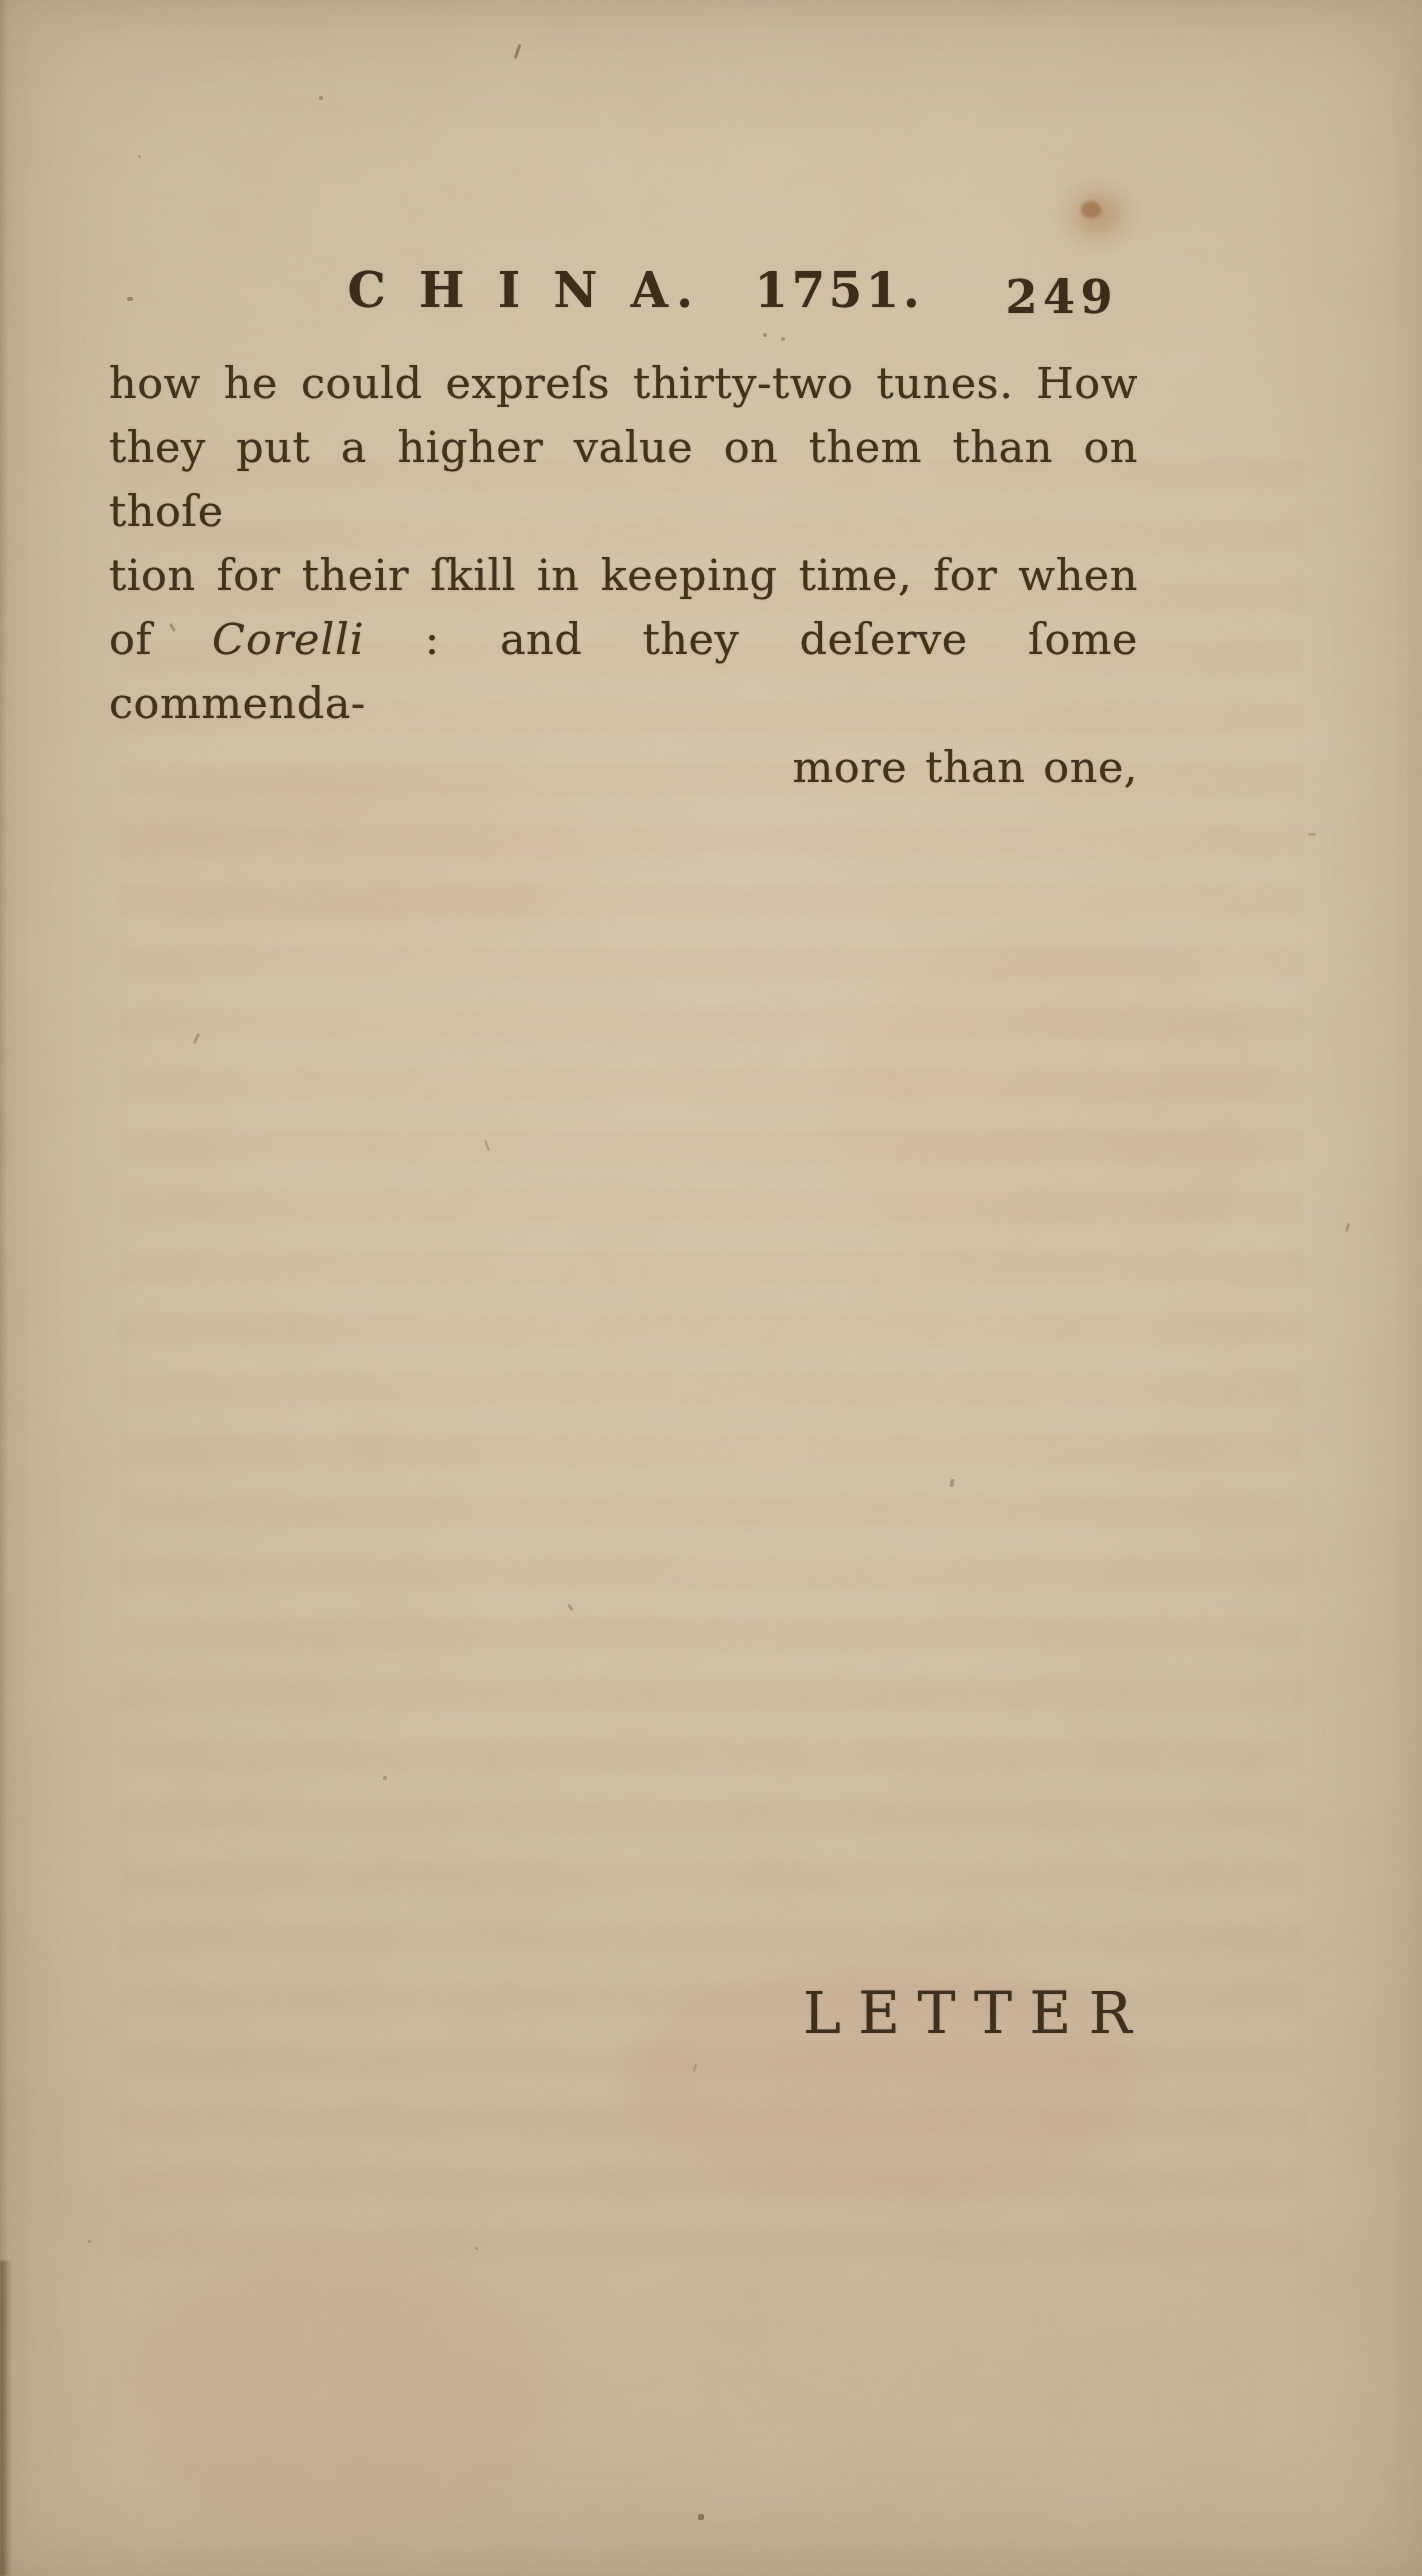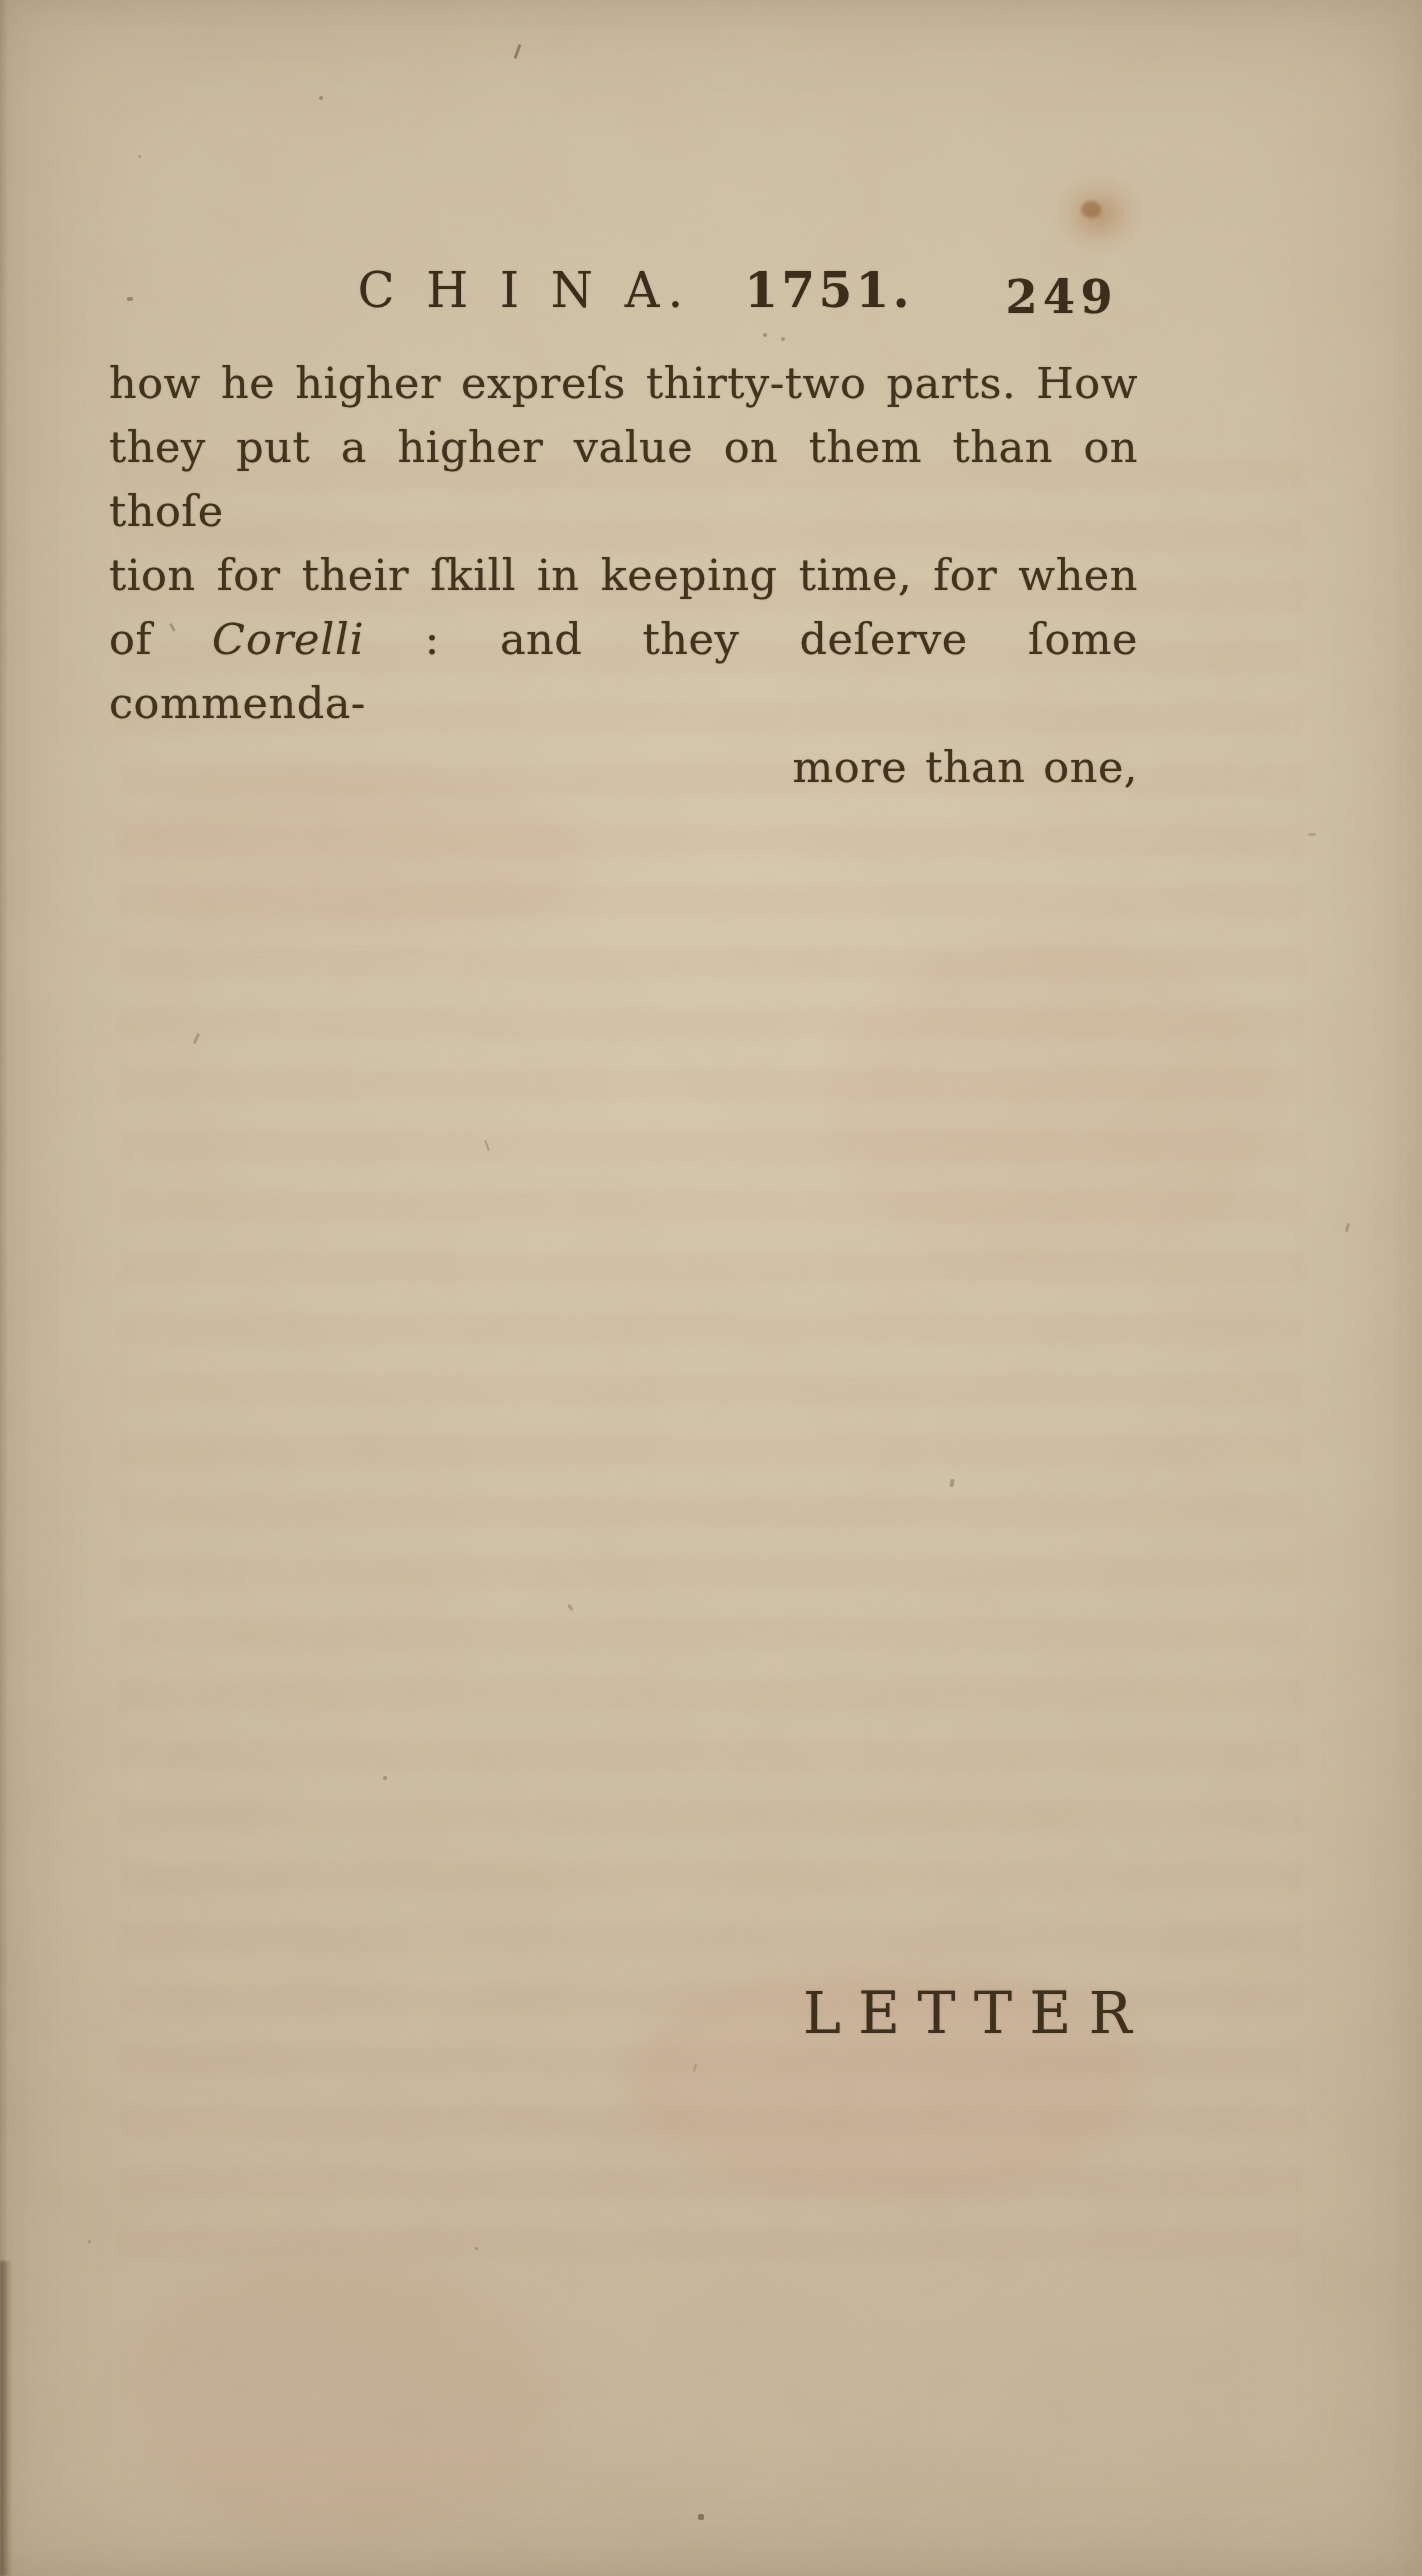--- a/index.html
+++ b/index.html
@@ -59,21 +59,21 @@
   }
 
   .grain { position: absolute; left: 0; top: 0; mix-blend-mode: multiply; pointer-events: none; }
 
   
   .running-head {
     position: absolute; left: 109px; top: 263px; width: 1029px; height: 59px;
     font-size: 48px; line-height: 55px;
   }
   .head-center { display: block; text-align: center; }
-  .head-title  { font-weight: 400; letter-spacing: 8.3px; color: #3c2e1b;
+  .head-title  { font-weight: 700; letter-spacing: 8.3px; color: #3c2e1b;
                  text-shadow: 0 0 1.2px rgba(58,44,26,0.55); margin-left: 24px; }
   .head-year   { font-weight: 700; letter-spacing: 3.7px; margin-left: 38px; color: #3c2e1b;
                  text-shadow: 0 0 1.2px rgba(58,44,26,0.55); }
   .page-number {
     position: absolute; right: 20px; top: 7.4px;
     font-size: 46px; letter-spacing: 5.5px; color: #3c2e1b;
     text-shadow: 0 0 1.2px rgba(58,44,26,0.55);
     font-weight: bold;
   }
 
@@ -130,21 +130,21 @@
 
   <div class="running-head">
     <span class="head-center">
       <span class="head-title">C H I N A.</span>
       <span class="head-year">1751.</span>
     </span>
     <span class="page-number">249</span>
   </div>
 
   <div class="textblock">
-    <p class="line just">how he higher expreſs thirty-two parts. How</p>
+    <p class="line just">how he could expreſs thirty-two tunes. How</p>
     <p class="line just">they put a higher value on them than on thoſe</p>
     <p class="line just">tion for their ſkill in keeping time, for when</p>
     <p class="line just"><span>of </span><em class="name-italic">Corelli</em><span> : and they deſerve ſome commenda-</span></p>
     <p class="line last-line">more than one,</p>
   </div>
 
   <div class="catchword">LETTER</div>
 
   <svg class="grain" width="1423" height="2576" viewBox="0 0 1545 2797">
     <filter id="mottle">

